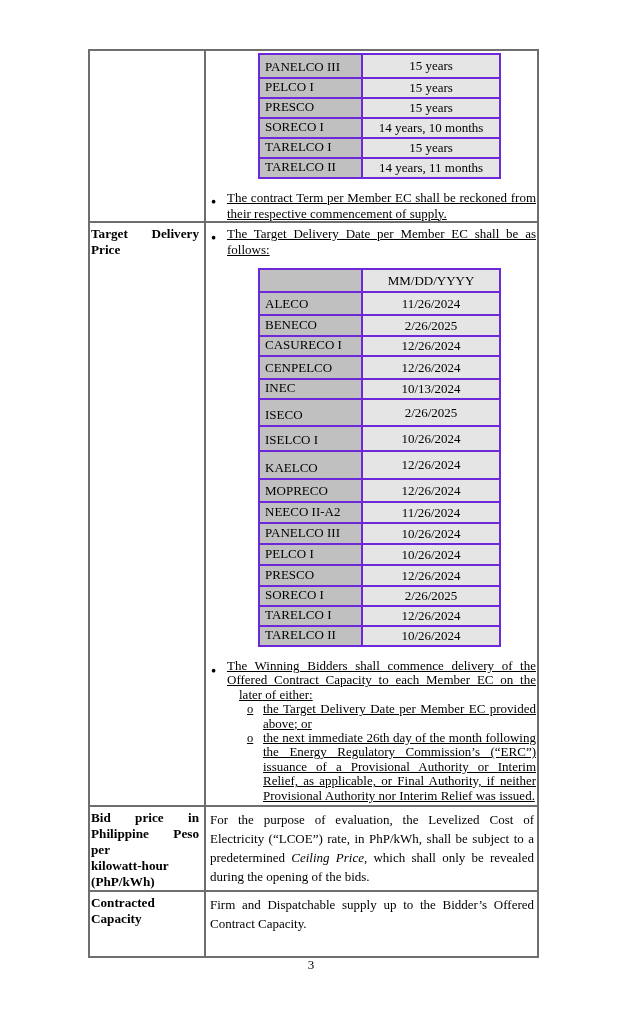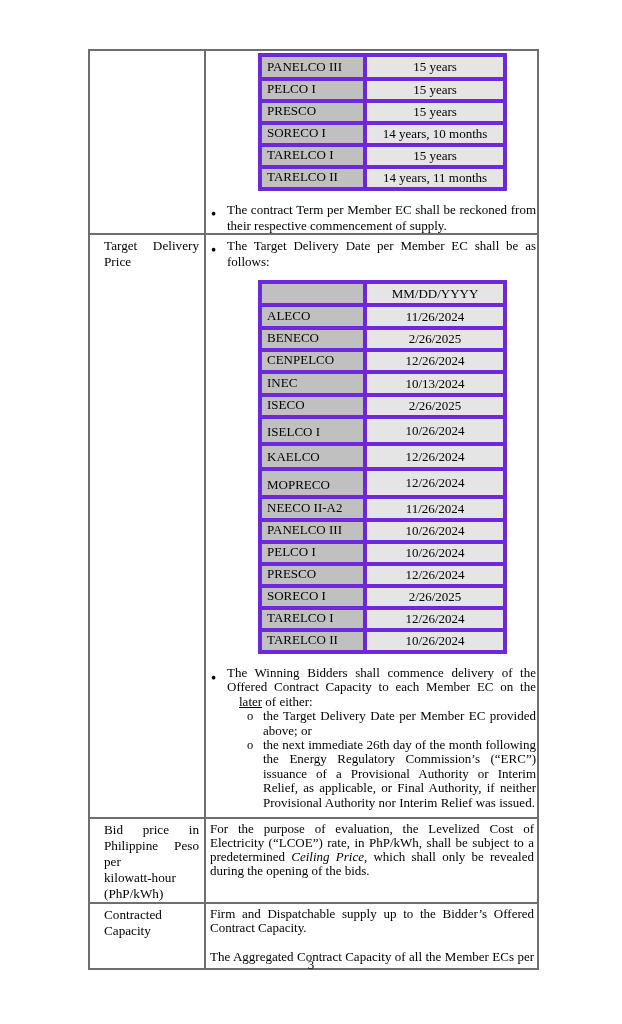--- a/index.html
+++ b/index.html
@@ -10,29 +10,29 @@
   }
   table.outer {
     position:absolute; left:88px; top:49px; width:447px;
     border-collapse:collapse; table-layout:fixed;
   }
   table.outer > tbody > tr > td {
     border:2px solid #6e6e6e; vertical-align:top; padding:0;
   }
   td.c1 { width:114px; }
   td.c2 { width:331px; }
-  .lbl { font-weight:normal; padding:3px 5px 0 14px; line-height:16px; font-size:13.2px; }
+  .lbl { font-weight:bold; padding:3px 5px 0 1px; line-height:16px; font-size:13.2px; }
   .lbl-line { text-align:left; }
   .spread { text-align:justify; text-align-last:justify; }
 
   
   table.inner {
     border-collapse:collapse; table-layout:fixed; font-size:13px;
   }
-  table.inner td { border:4px solid #6d28d9; padding:0; }
+  table.inner td { border:2px solid #6d28d9; padding:0; }
   table.inner td.ec {
     background:#c0c0c0; width:94px; text-align:left;
     vertical-align:bottom; padding:0 2px 2px 5px;
   }
   table.inner td.val {
     background:#e5e5e5; width:136px; text-align:center; vertical-align:middle;
   }
   table.t1 { margin:2px 0 0 52px; width:231px; }
   table.t2 { margin:11px 0 0 52px; width:232px; }
   .t1 tr:nth-child(1){height:24px} .t1 tr:nth-child(2){height:19px}
@@ -48,28 +48,28 @@
   .t2 tr:nth-child(15){height:19px} .t2 tr:nth-child(16){height:17px}
   .t2 tr:nth-child(17){height:18px} .t2 tr:nth-child(18){height:21px}
   .t2 tr:nth-child(19){height:17px}
 
   
   .li { display:flex; line-height:15.5px; }
   .li > .marker {
     flex:0 0 16px; margin-left:5px; font-size:8.5px; padding-top:4px;
     text-align:left;
   }
-  .li > .txt { flex:1 1 auto; text-align:justify; padding-right:1px; }
+  .li > .txt { flex:1 1 auto; text-align:justify; padding-right:1px;text-decoration:underline; }
   .subli { display:flex; margin-left:20px; }
   .subli > .marker { flex:0 0 16px; font-size:12.5px; padding-top:0; margin-left:0; }
   .subli > .txt { flex:1 1 auto; text-align:justify; }
   .li.tight, .li.tight .txt { line-height:14.4px; }
   .mt3 { margin-top:3px; } .mt11 { margin-top:11px; } .mt12 { margin-top:12px; }
 
-  .para { margin:3px 3px 0 4px; text-align:justify; line-height:14px; }
+  .para { margin:3px 3px 0 4px; text-align:justify; line-height:19px; }
   .para + .para { margin-top:15px; }
   .clip { height:61px; overflow:hidden; }
   .u { text-decoration:underline;margin-left:12px; }
   .i { font-style:italic; }
   .page-number {
     position:absolute; top:957px; left:0; width:622px; text-align:center;
     font-size:13px;
   }
 </style>
 </head>
@@ -135,20 +135,24 @@
                 <td class="ec"></td>
                 <td class="val">MM/DD/YYYY</td>
               </tr>
               <tr>
                 <td class="ec">ALECO</td>
                 <td class="val">11/26/2024</td>
               </tr>
               <tr>
                 <td class="ec">BENECO</td>
                 <td class="val">2/26/2025</td>
+              </tr>
+              <tr>
+                <td class="ec">CASURECO I</td>
+                <td class="val">12/26/2024</td>
               </tr>
               <tr>
                 <td class="ec">CENPELCO</td>
                 <td class="val">12/26/2024</td>
               </tr>
               <tr>
                 <td class="ec">INEC</td>
                 <td class="val">10/13/2024</td>
               </tr>
               <tr>

